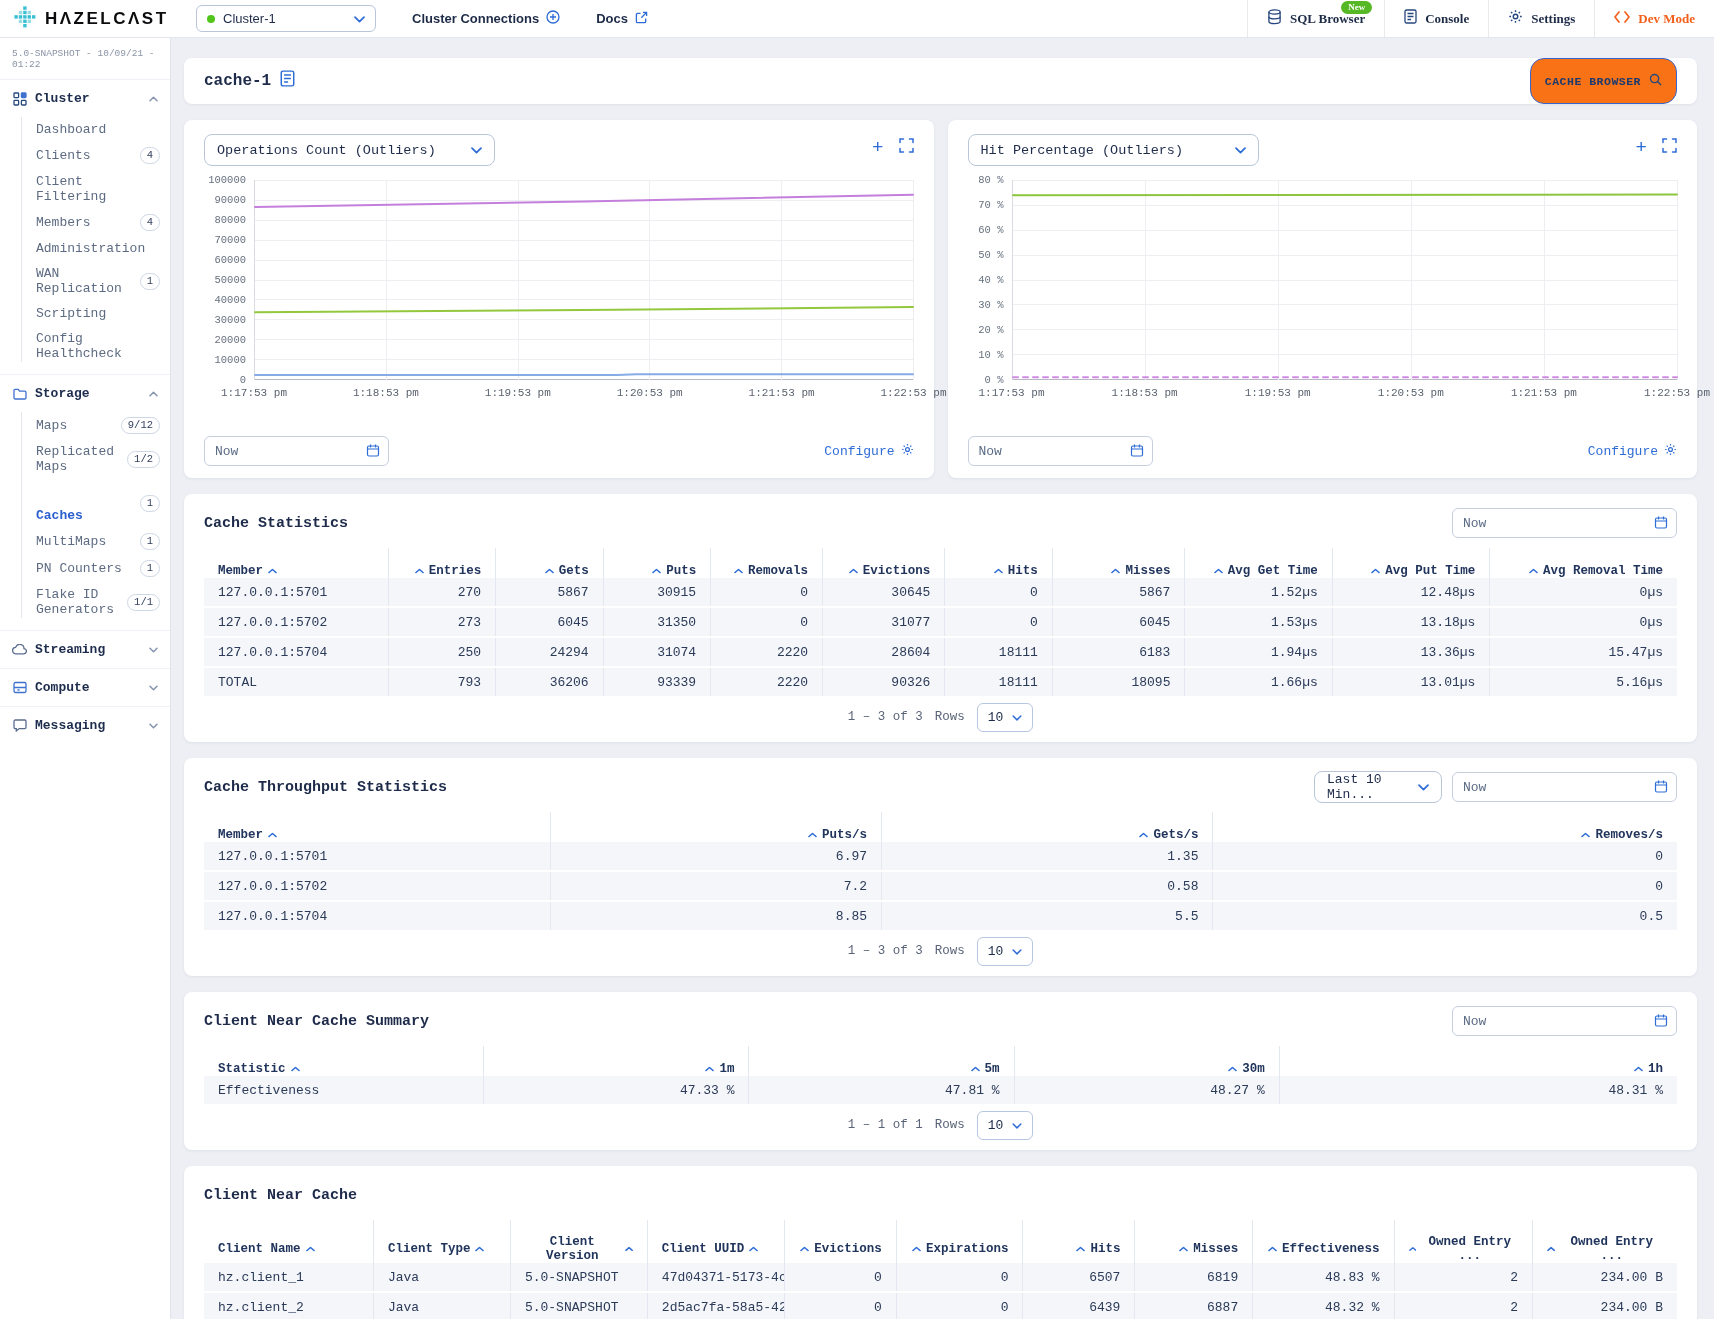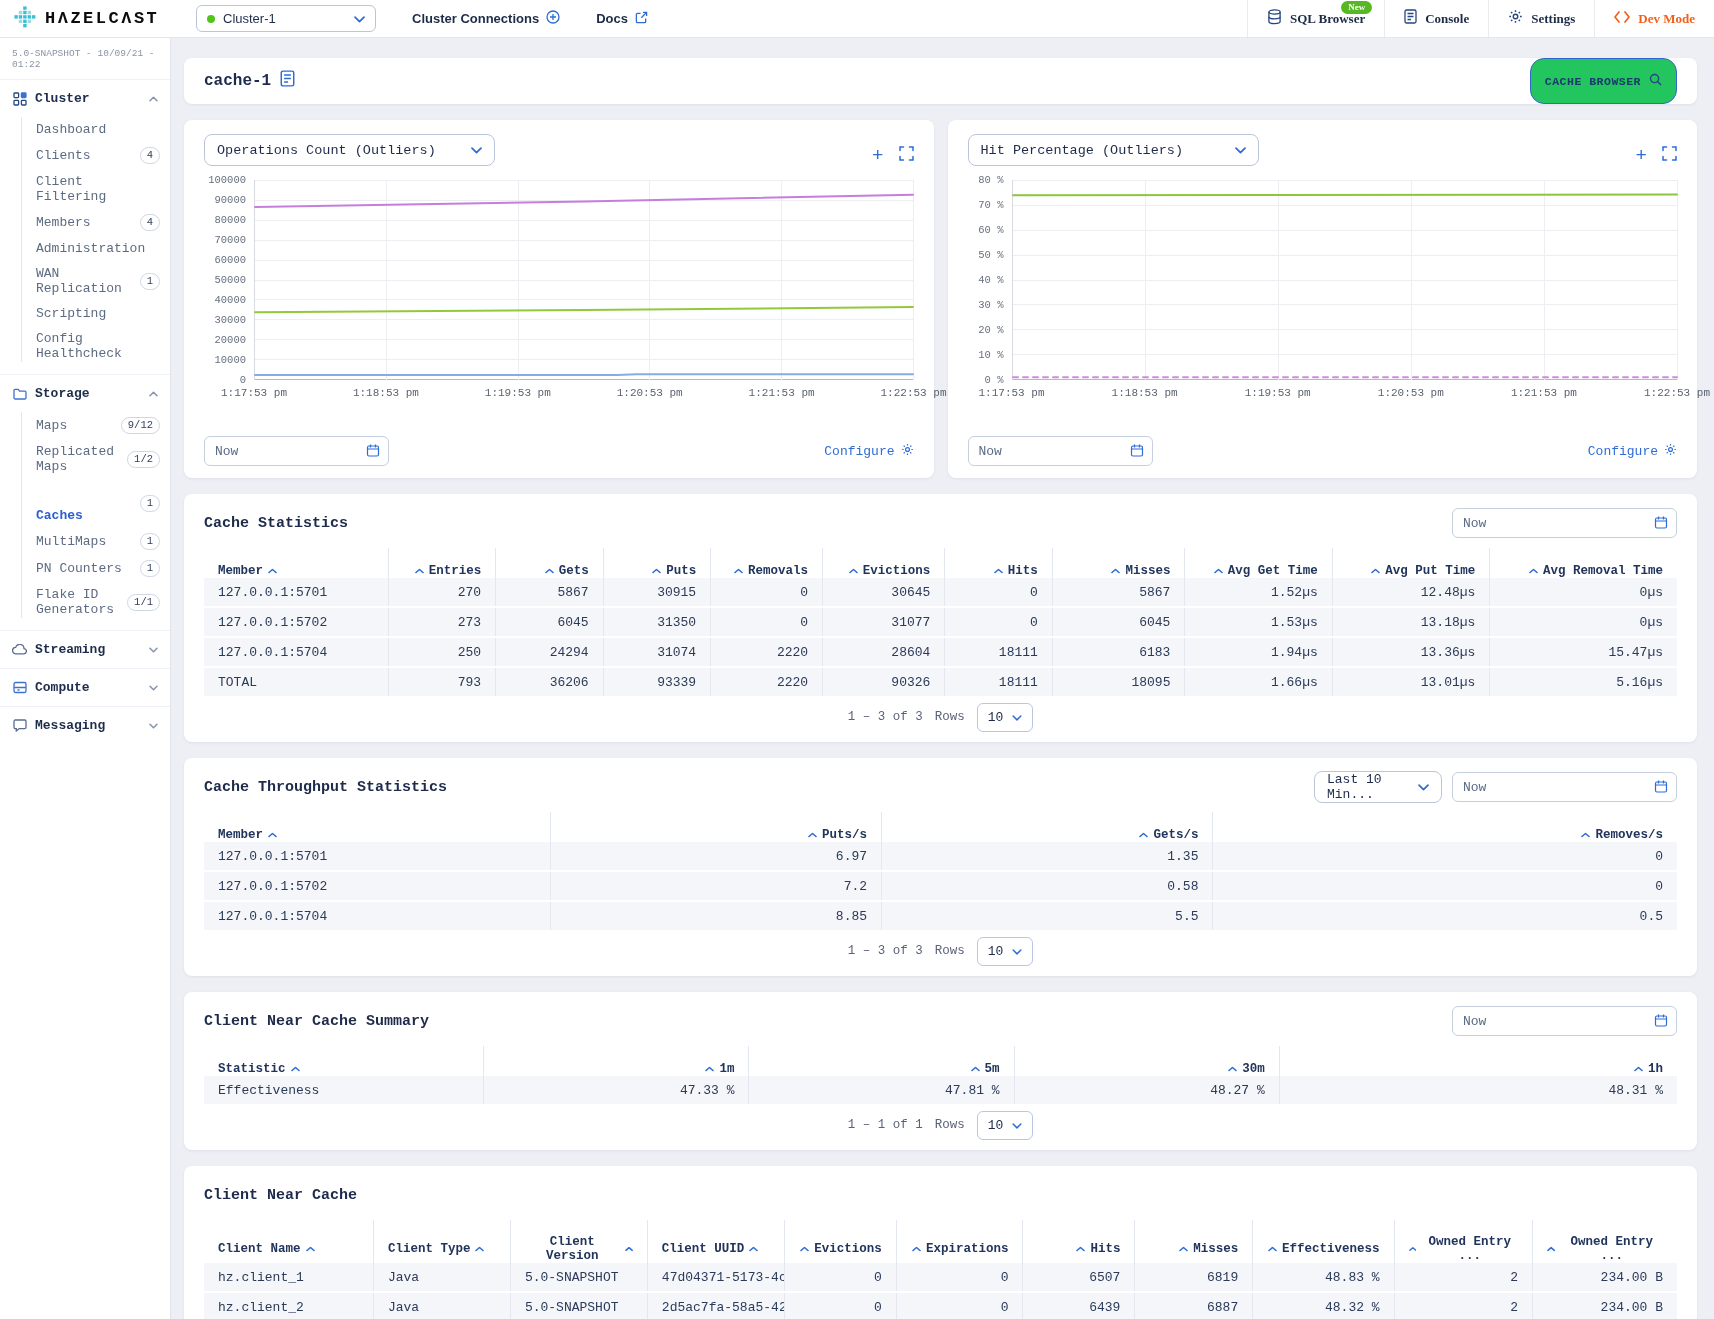--- a/index.html
+++ b/index.html
@@ -2,21 +2,21 @@
 <html><head>
 <meta charset="utf-8">
 <style>
   html,body{margin:0;padding:0;background:#edeff4;}
   .page{width:1714px;height:1319px;position:relative;overflow:hidden;background:#edeff4;
         font-family:"Liberation Sans","DejaVu Sans",sans-serif;color:#1e2b4a;}
   
   .navbar{height:37px;background:#fff;border-bottom:1px solid #e3e6ec;display:flex;align-items:stretch;}
   .nav-left{display:flex;align-items:center;}
   .logo{display:flex;align-items:center;gap:9px;padding:0 14px;width:150px;}
-  .logo-text{font-size:17px;font-weight:700;letter-spacing:2.5px;color:#0c0c0e;font-family:Liberation Mono, monospace;}
+  .logo-text{font-size:17px;font-weight:700;letter-spacing:2.5px;color:#0c0c0e;}
   .cluster-select{display:flex;align-items:center;gap:8px;border:1px solid #b9c6da;border-radius:6px;
         height:25px;width:158px;padding:0 10px;background:#fff;font-size:13px;color:#1e2b4a;margin-left:18px;}
   .cluster-select .grow{flex:1;}
   .status-dot{width:8px;height:8px;border-radius:50%;background:#52c41a;}
   .nav-link{display:flex;align-items:center;gap:7px;font-size:13px;font-weight:700;color:#1d2b47;margin-left:36px;cursor:default;}
   .nav-right{margin-left:auto;display:flex;align-items:stretch;}
   .nav-item{display:flex;align-items:center;gap:8px;padding:12px 19px;border-left:1px solid #e8eaee;
         font-size:13px;font-weight:700;color:#1d2b47;position:relative;font-family:Liberation Serif, serif;}
   .nav-item.orange{color:#f2601c;}
   .new-badge{position:absolute;top:1px;right:12px;background:#56b824;color:#fff;font-size:9px;font-weight:700;
@@ -33,25 +33,25 @@
   .section-items::before{content:'';position:absolute;left:21px;top:0;bottom:12px;width:1px;background:#e4e8ee;}
   .item{display:flex;justify-content:space-between;align-items:center;padding:5px 10px 5px 36px;color:#5d6b82;}
   .item.active .item-label{color:#2a5fd0;font-weight:700;margin-top:24px;}
   .badge{font-size:10.5px;border:1px solid #cdd6e4;border-radius:9px;padding:0 6px;color:#33415e;line-height:15px;background:#fff;}
   .main{flex:1;padding:0 17px 0 13px;overflow:hidden;}
   .card{background:#fff;border-radius:8px;box-shadow:0 1px 3px rgba(25,39,80,.07);}
   
   .header-card{margin-top:20px;height:46px;display:flex;align-items:center;justify-content:space-between;padding:0 20px;}
   .page-title{display:flex;align-items:center;gap:9px;font-size:16px;font-weight:700;color:#1e2b4a;}
   .cache-browser-btn{display:flex;align-items:center;gap:8px;border:1.5px solid #3565cf;border-radius:14px;height:26px;
-        padding:9px 14px;font-size:11.5px;font-weight:700;letter-spacing:.5px;color:#1d3a6e;background:#22c55e;}
+        padding:9px 14px;font-size:11.5px;font-weight:700;letter-spacing:.5px;color:#1d3a6e;background:#f97316;}
   
   .charts-row{display:flex;gap:14px;margin-top:16px;}
   .chart-card{flex:1;padding:14px 20px 12px;}
-  .chart-head{display:flex;align-items:flex-end;justify-content:space-between;}
+  .chart-head{display:flex;align-items:flex-start;justify-content:space-between;}
   .select{display:flex;align-items:center;border:1px solid #b9c6da;border-radius:8px;height:30px;padding:0 12px;
         font-size:13.5px;color:#1e2b4a;background:#fff;}
   .chart-select{width:265px;}
   .select .grow{flex:1;}
   .chart-tools{display:flex;align-items:center;gap:15px;margin-top:4px;}
   .plus-icon{color:#2e6cd6;font-size:19px;line-height:15px;font-weight:400;}
   .chart-body{margin-top:14px;display:flex;}
   .ylabels{position:relative;height:200px;flex:none;}
   .ylabels span{position:absolute;right:8px;transform:translateY(-50%);font-size:10.5px;color:#66707e;white-space:nowrap;}
   .plot{position:relative;flex:1;height:200px;}

